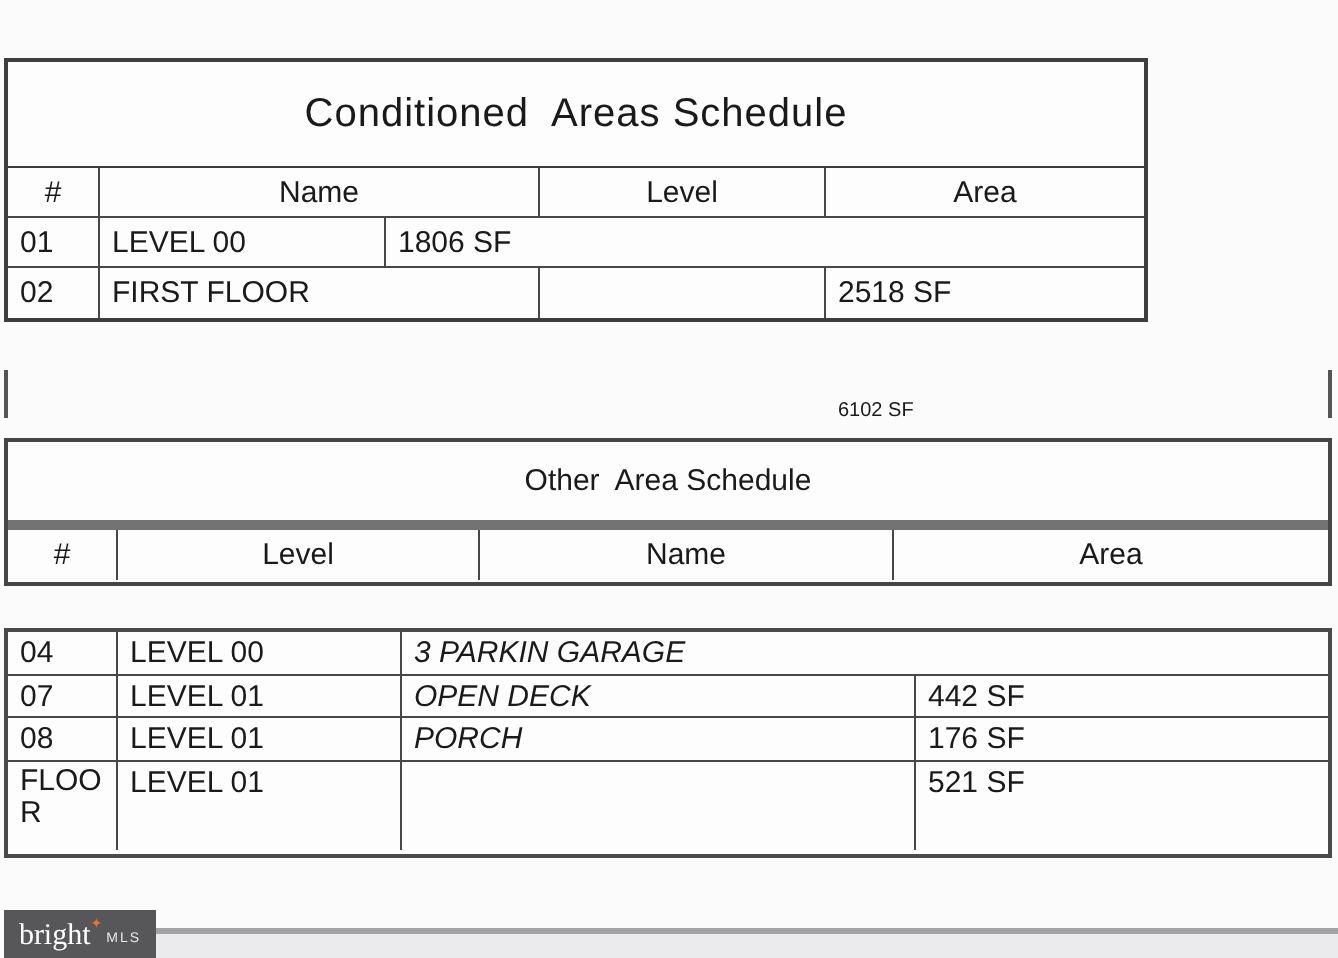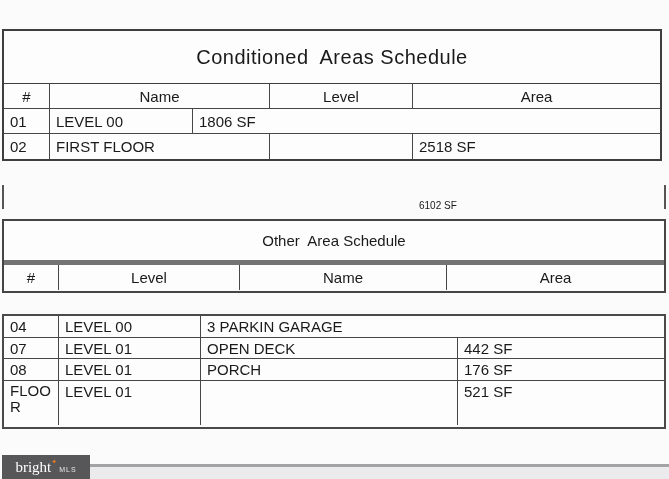--- a/index.html
+++ b/index.html
@@ -8,21 +8,21 @@
     position:relative;
     width:669px; height:479px;
     background:#fbfbfb;
     font-family:"Liberation Sans", sans-serif;
     color:#1a1a1a;
     overflow:hidden;
   }
   .box { position:absolute; background:#fdfdfd; }
 
   
-  .t1 { left:2px; top:29px; width:660px; border:2px solid #3e3e3e; }
+  .t1 { left:2px; top:29px; width:572px; border:2px solid #3e3e3e; }
   .t1-title {
     height:53px; display:flex; align-items:center; justify-content:center;
     font-size:20px; letter-spacing:0.5px; white-space:pre;
     border-bottom:1px solid #3e3e3e;
   }
   .row { display:flex; height:25px; }
   .row:last-child { border-bottom:none; }
   .cell {
     display:flex; align-items:center;
     font-size:15px; overflow:hidden; white-space:pre;
@@ -58,39 +58,39 @@
   .t2 .c1 { width:55px; }
   .t2 .c2 { width:181px; }
   .t2 .c3 { width:207px; }
   .t2 .c4 { flex:1; }
 
   
   .t3 { left:2px; top:314px; width:664px; height:115px; border:2px solid #4a4a4a; }
   
   .t3 .c1 { width:55px; }
   .t3 .c2 { width:142px; }
-  .t3 .c3 { width:257px; }
+  .t3 .c3 { width:257px;font-style:italic; }
   .t3 .c4 { flex:1; }
   .t3 .row { height:22px; }
   .t3 .row.r2 { height:21px; }
   .t3 .row.tall { height:44px; align-items:flex-start; }
   .t3 .row.tall .cell { height:100%; align-items:flex-start; padding-top:2px; }
   .t3 .wrapcell { word-break:break-all; white-space:normal; line-height:16px; }
 
   
   .footer-line {
     position:absolute; left:77px; top:464px; width:592px; height:3px;
     background:#a3a3a5;
   }
   .footer-band {
     position:absolute; left:77px; top:467px; width:592px; height:12px;
     background:#ebebed;
   }
   .mls-logo {
-    position:absolute; left:2px; top:455px; width:88px; height:24px;
+    position:absolute; left:2px; top:455px; width:76px; height:24px;
     display:flex; align-items:center; justify-content:center;
     gap:2px;
   }
   .mls-word {
     color:#ffffff; font-family:"Liberation Serif", serif;
     font-size:15px; line-height:1; position:relative;
   }
   .mls-spark {
     font-size:7px; vertical-align:8px; font-family:"DejaVu Sans", sans-serif;
   }

